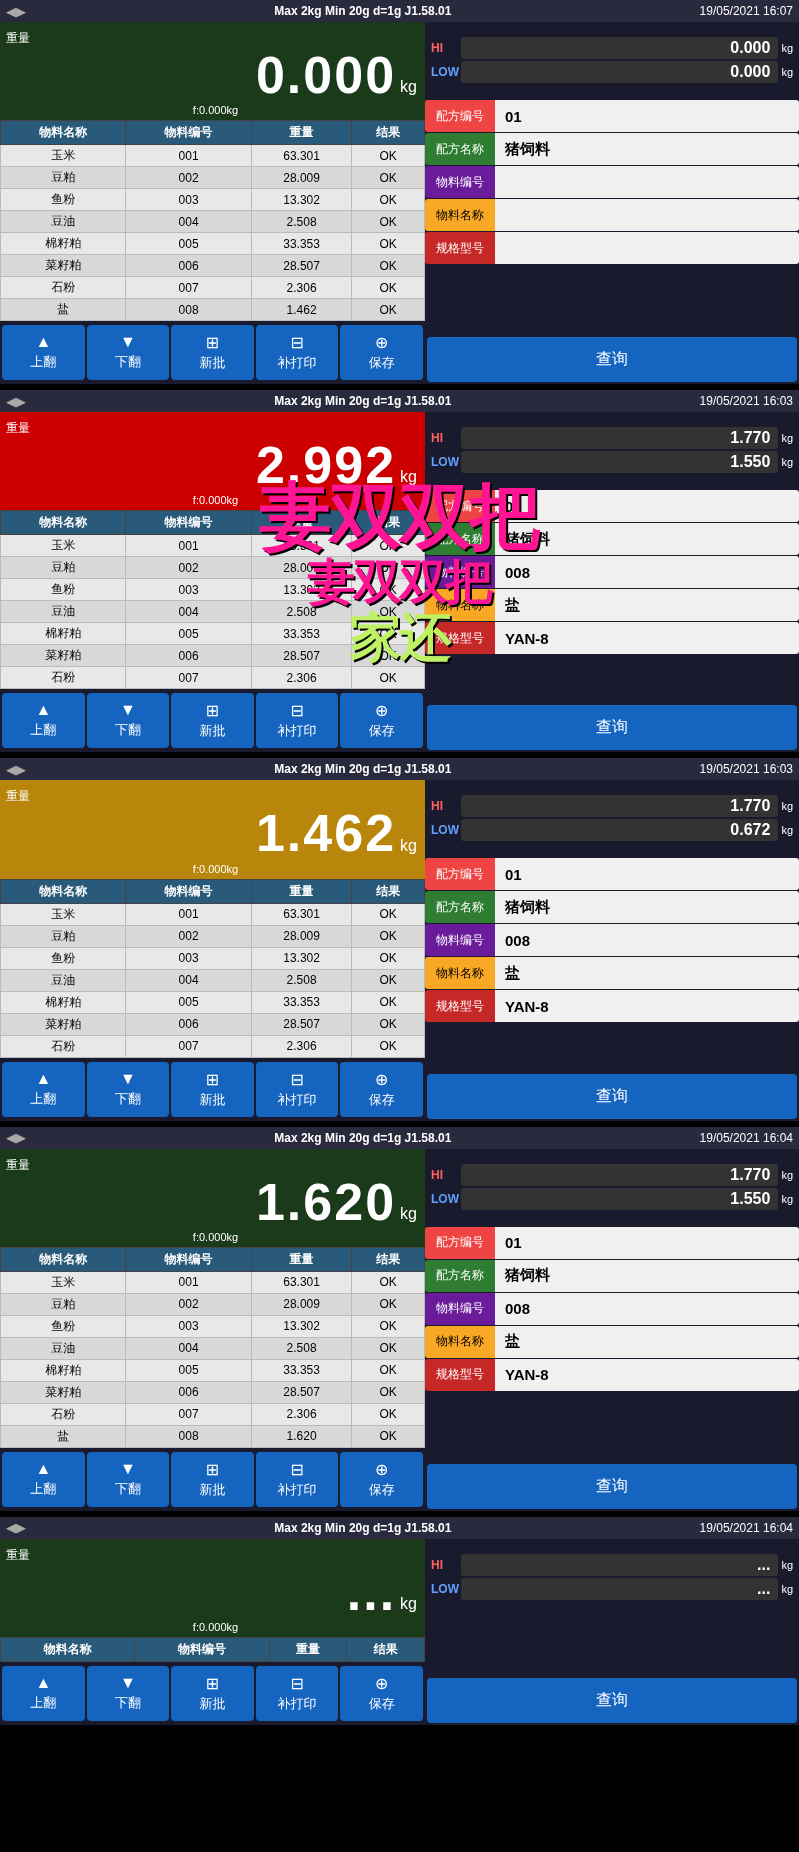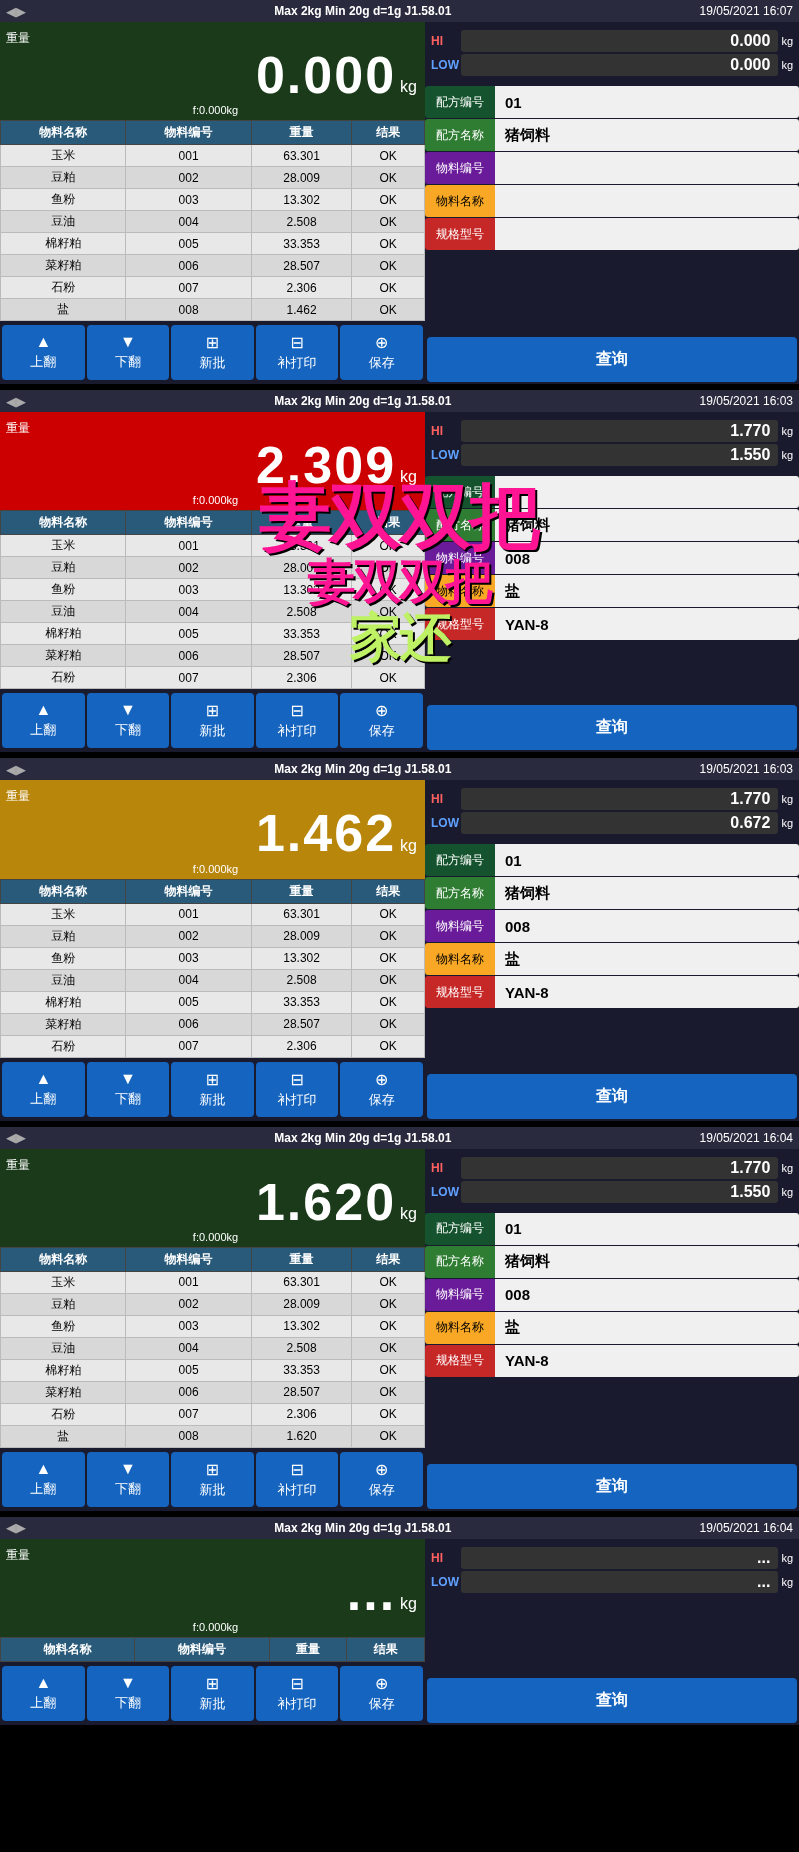--- a/index.html
+++ b/index.html
@@ -111,21 +111,21 @@
     .right-panel {
       flex: 0 0 374px;
       background: #1a1a2e;
       display: flex;
       flex-direction: column;
     }
 
     
     .hi-low-area {
       background: #1a1a2e;
-      padding: 8px 6px;
+      padding: 15px 6px;
     }
     .hi-row, .low-row {
       display: flex;
       align-items: center;
       justify-content: space-between;
       margin-bottom: 2px;
     }
     .hi-label {
       color: #ff6060;
       font-size: 12px;
@@ -167,21 +167,21 @@
       min-width: 70px;
       color: #fff;
       font-size: 12px;
       display: flex;
       align-items: center;
       justify-content: center;
       text-align: center;
       padding: 2px;
       border-radius: 3px 0 0 3px;
     }
-    .info-label.blue { background: #14532d; }
+    .info-label.blue { background: #ef4444; }
     .info-label.green { background: #2e7d32; }
     .info-label.purple { background: #6a1b9a; }
     .info-label.yellow { background: #f9a825; color: #000; }
     .info-label.red { background: #c62828; }
     .info-value {
       flex: 1;
       background: #f0f0f0;
       color: #000;
       font-size: 15px;
       font-weight: bold;
@@ -194,21 +194,20 @@
     
     .query-btn {
       background: #1565c0;
       color: #fff;
       font-size: 16px;
       text-align: center;
       padding: 12px;
       cursor: pointer;
       margin: 2px;
       border-radius: 4px;
-      font-weight: bold;
     }
 
     
     .overlay-text {
       position: absolute;
       top: 0; left: 0; right: 0; bottom: 0;
       display: flex;
       flex-direction: column;
       align-items: center;
       justify-content: center;
@@ -399,21 +398,21 @@
     <span style="font-size:12px;font-weight:bold;color:#fff;">Max 2kg  Min 20g  d=1g    J1.58.01</span>
     <span style="font-size:12px;color:#fff;">19/05/2021  16:03</span>
   </div>
       <div class="main-content">
         <div class="left-panel">
           <div class="weight-display red-bg">
     <div style="display:flex;justify-content:space-between;align-items:flex-end;">
       <span style="color:#fff;font-size:12px;padding-left:6px;">重量</span>
     </div>
     <div style="display:flex;align-items:flex-end;justify-content:flex-end;padding-right:8px;">
-      <span class="weight-value">2.309</span>
+      <span class="weight-value">2.992</span>
       <span style="color:#fff;font-size:16px;margin-bottom:8px;margin-left:4px;">kg</span>
     </div>
     <div style="color:#fff;font-size:11px;padding-left:6px;">f:0.000kg</div>
   </div>
           <table class="data-table">
             <thead>
               <tr>
                 <th>物料名称</th>
                 <th>物料编号</th>
                 <th>重量</th>

